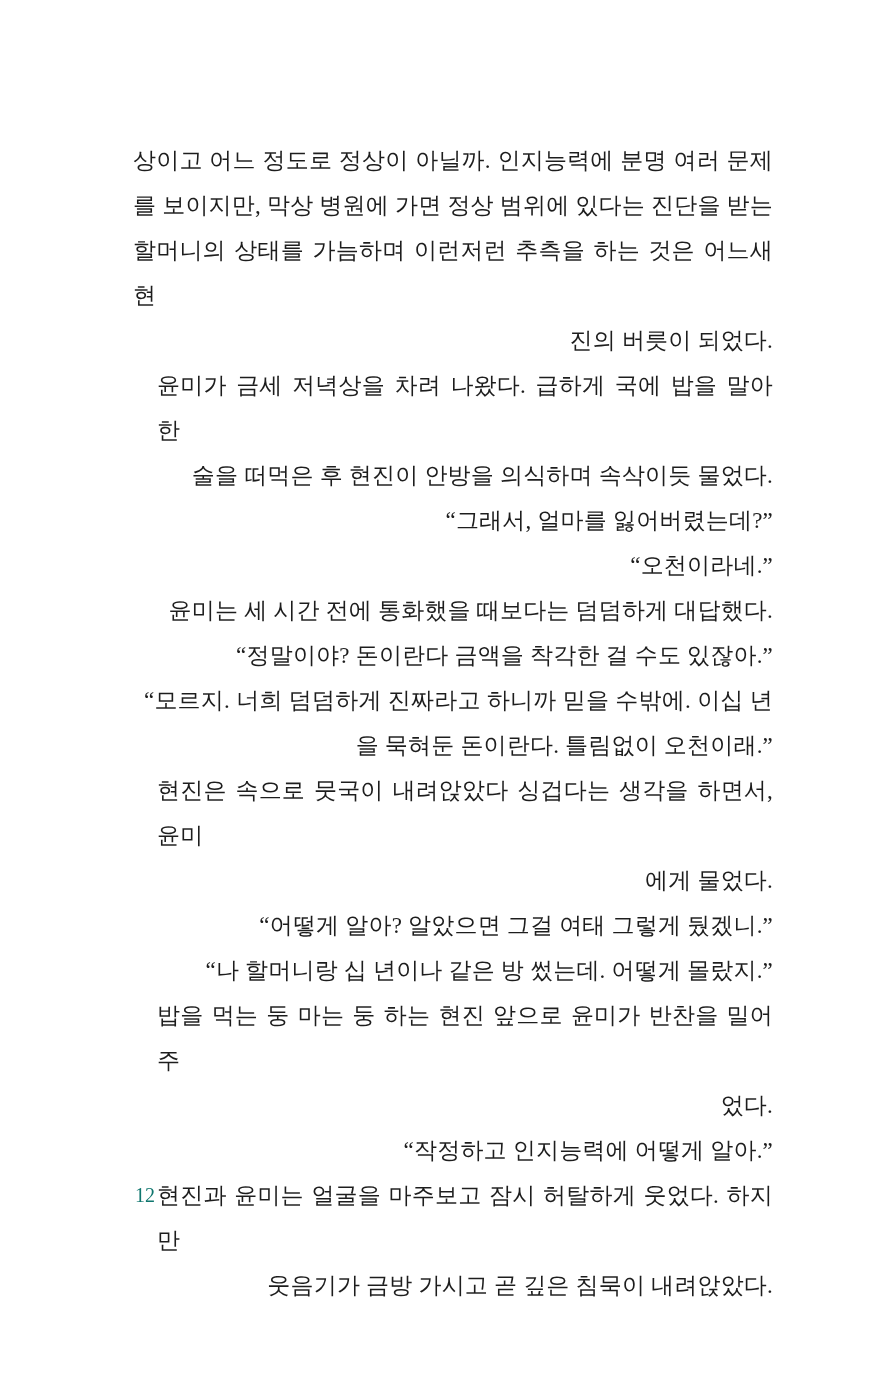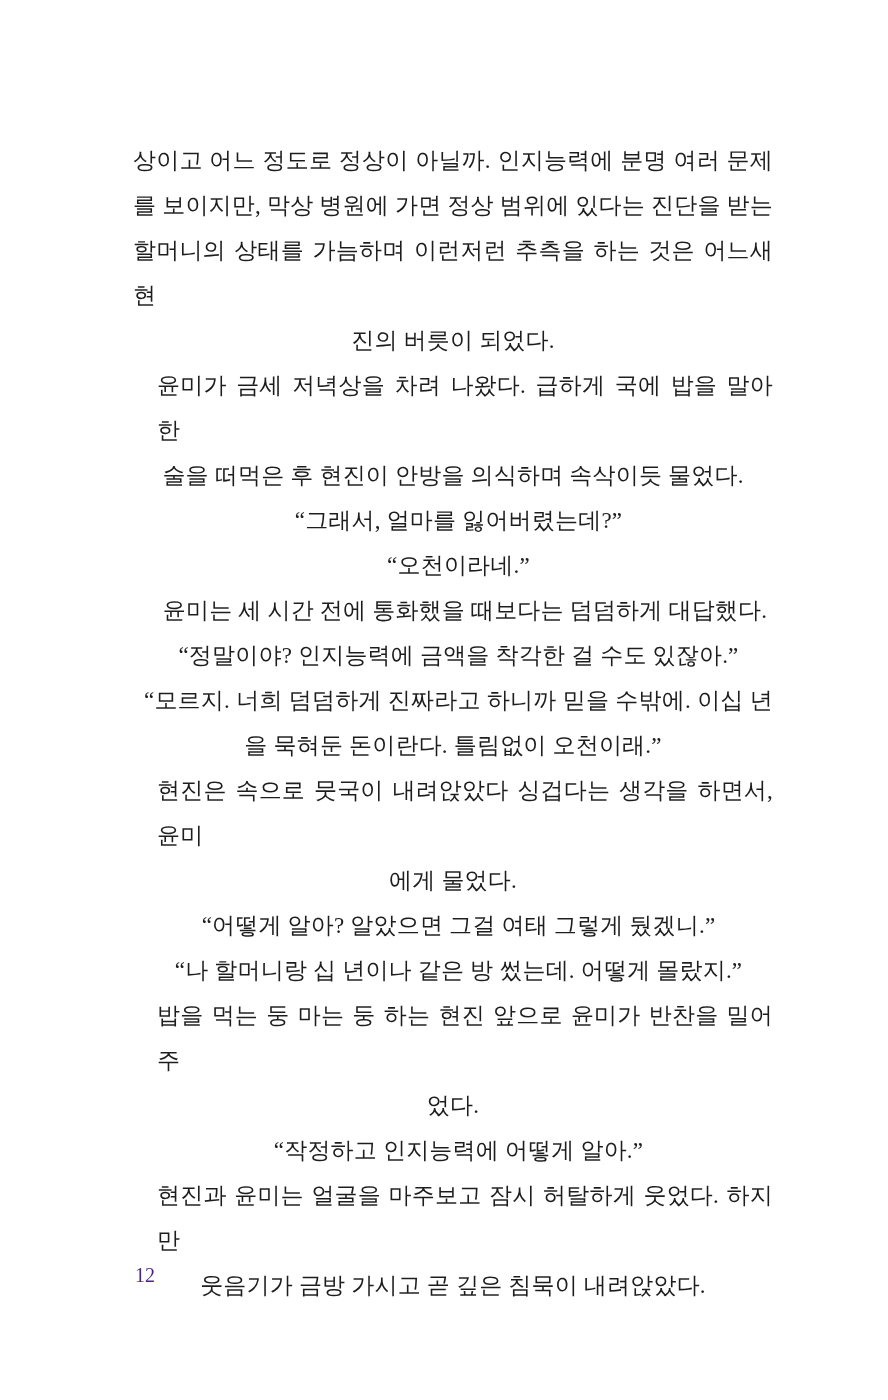--- a/index.html
+++ b/index.html
@@ -23,59 +23,59 @@
     position: absolute;
     left: 133px;
     top: 138px;
     width: 640px;
     color: #1d1d1d;
     font-size: 23px;
     line-height: 45px;
     letter-spacing: 0.2px;
   }
   .line {
-    text-align: center;
+    text-align: right;
     white-space: nowrap;
   }
   .line.fill {
     white-space: normal;
     text-align: justify;
     text-align-last: justify;
   }
   .line.indent-full {
     padding-left: 24px;
   }
   .line.indent-quote {
     padding-left: 11px;
   }
   .page-number {
     position: absolute;
     left: 135px;
-    top: 1262px;
+    top: 1182px;
     font-size: 20px;
     line-height: 26px;
-    color: #4c1d95;
+    color: #0f766e;
     font-family: Liberation Serif, serif;
   }
 </style>
 </head>
 <body>
 
 <div class="page">
   <div class="text-block" id="text-block">
       <div class="line fill">상이고 어느 정도로 정상이 아닐까. 인지능력에 분명 여러 문제</div>
       <div class="line fill">를 보이지만, 막상 병원에 가면 정상 범위에 있다는 진단을 받는</div>
       <div class="line fill">할머니의 상태를 가늠하며 이런저런 추측을 하는 것은 어느새 현</div>
       <div class="line">진의 버릇이 되었다.</div>
       <div class="line fill indent-full">윤미가 금세 저녁상을 차려 나왔다. 급하게 국에 밥을 말아 한</div>
       <div class="line">술을 떠먹은 후 현진이 안방을 의식하며 속삭이듯 물었다.</div>
       <div class="line indent-quote">“그래서, 얼마를 잃어버렸는데?”</div>
       <div class="line indent-quote">“오천이라네.”</div>
       <div class="line indent-full">윤미는 세 시간 전에 통화했을 때보다는 덤덤하게 대답했다.</div>
-      <div class="line indent-quote">“정말이야? 인지능력에 금액을 착각한 걸 수도 있잖아.”</div>
+      <div class="line indent-quote">“정말이야? 돈이란다 금액을 착각한 걸 수도 있잖아.”</div>
       <div class="line fill indent-quote">“모르지. 너희 덤덤하게 진짜라고 하니까 믿을 수밖에. 이십 년</div>
       <div class="line">을 묵혀둔 돈이란다. 틀림없이 오천이래.”</div>
       <div class="line fill indent-full">현진은 속으로 뭇국이 내려앉았다 싱겁다는 생각을 하면서, 윤미</div>
       <div class="line">에게 물었다.</div>
       <div class="line indent-quote">“어떻게 알아? 알았으면 그걸 여태 그렇게 뒀겠니.”</div>
       <div class="line indent-quote">“나 할머니랑 십 년이나 같은 방 썼는데. 어떻게 몰랐지.”</div>
       <div class="line fill indent-full">밥을 먹는 둥 마는 둥 하는 현진 앞으로 윤미가 반찬을 밀어주</div>
       <div class="line">었다.</div>
       <div class="line indent-quote">“작정하고 인지능력에 어떻게 알아.”</div>
       <div class="line fill indent-full">현진과 윤미는 얼굴을 마주보고 잠시 허탈하게 웃었다. 하지만</div>

